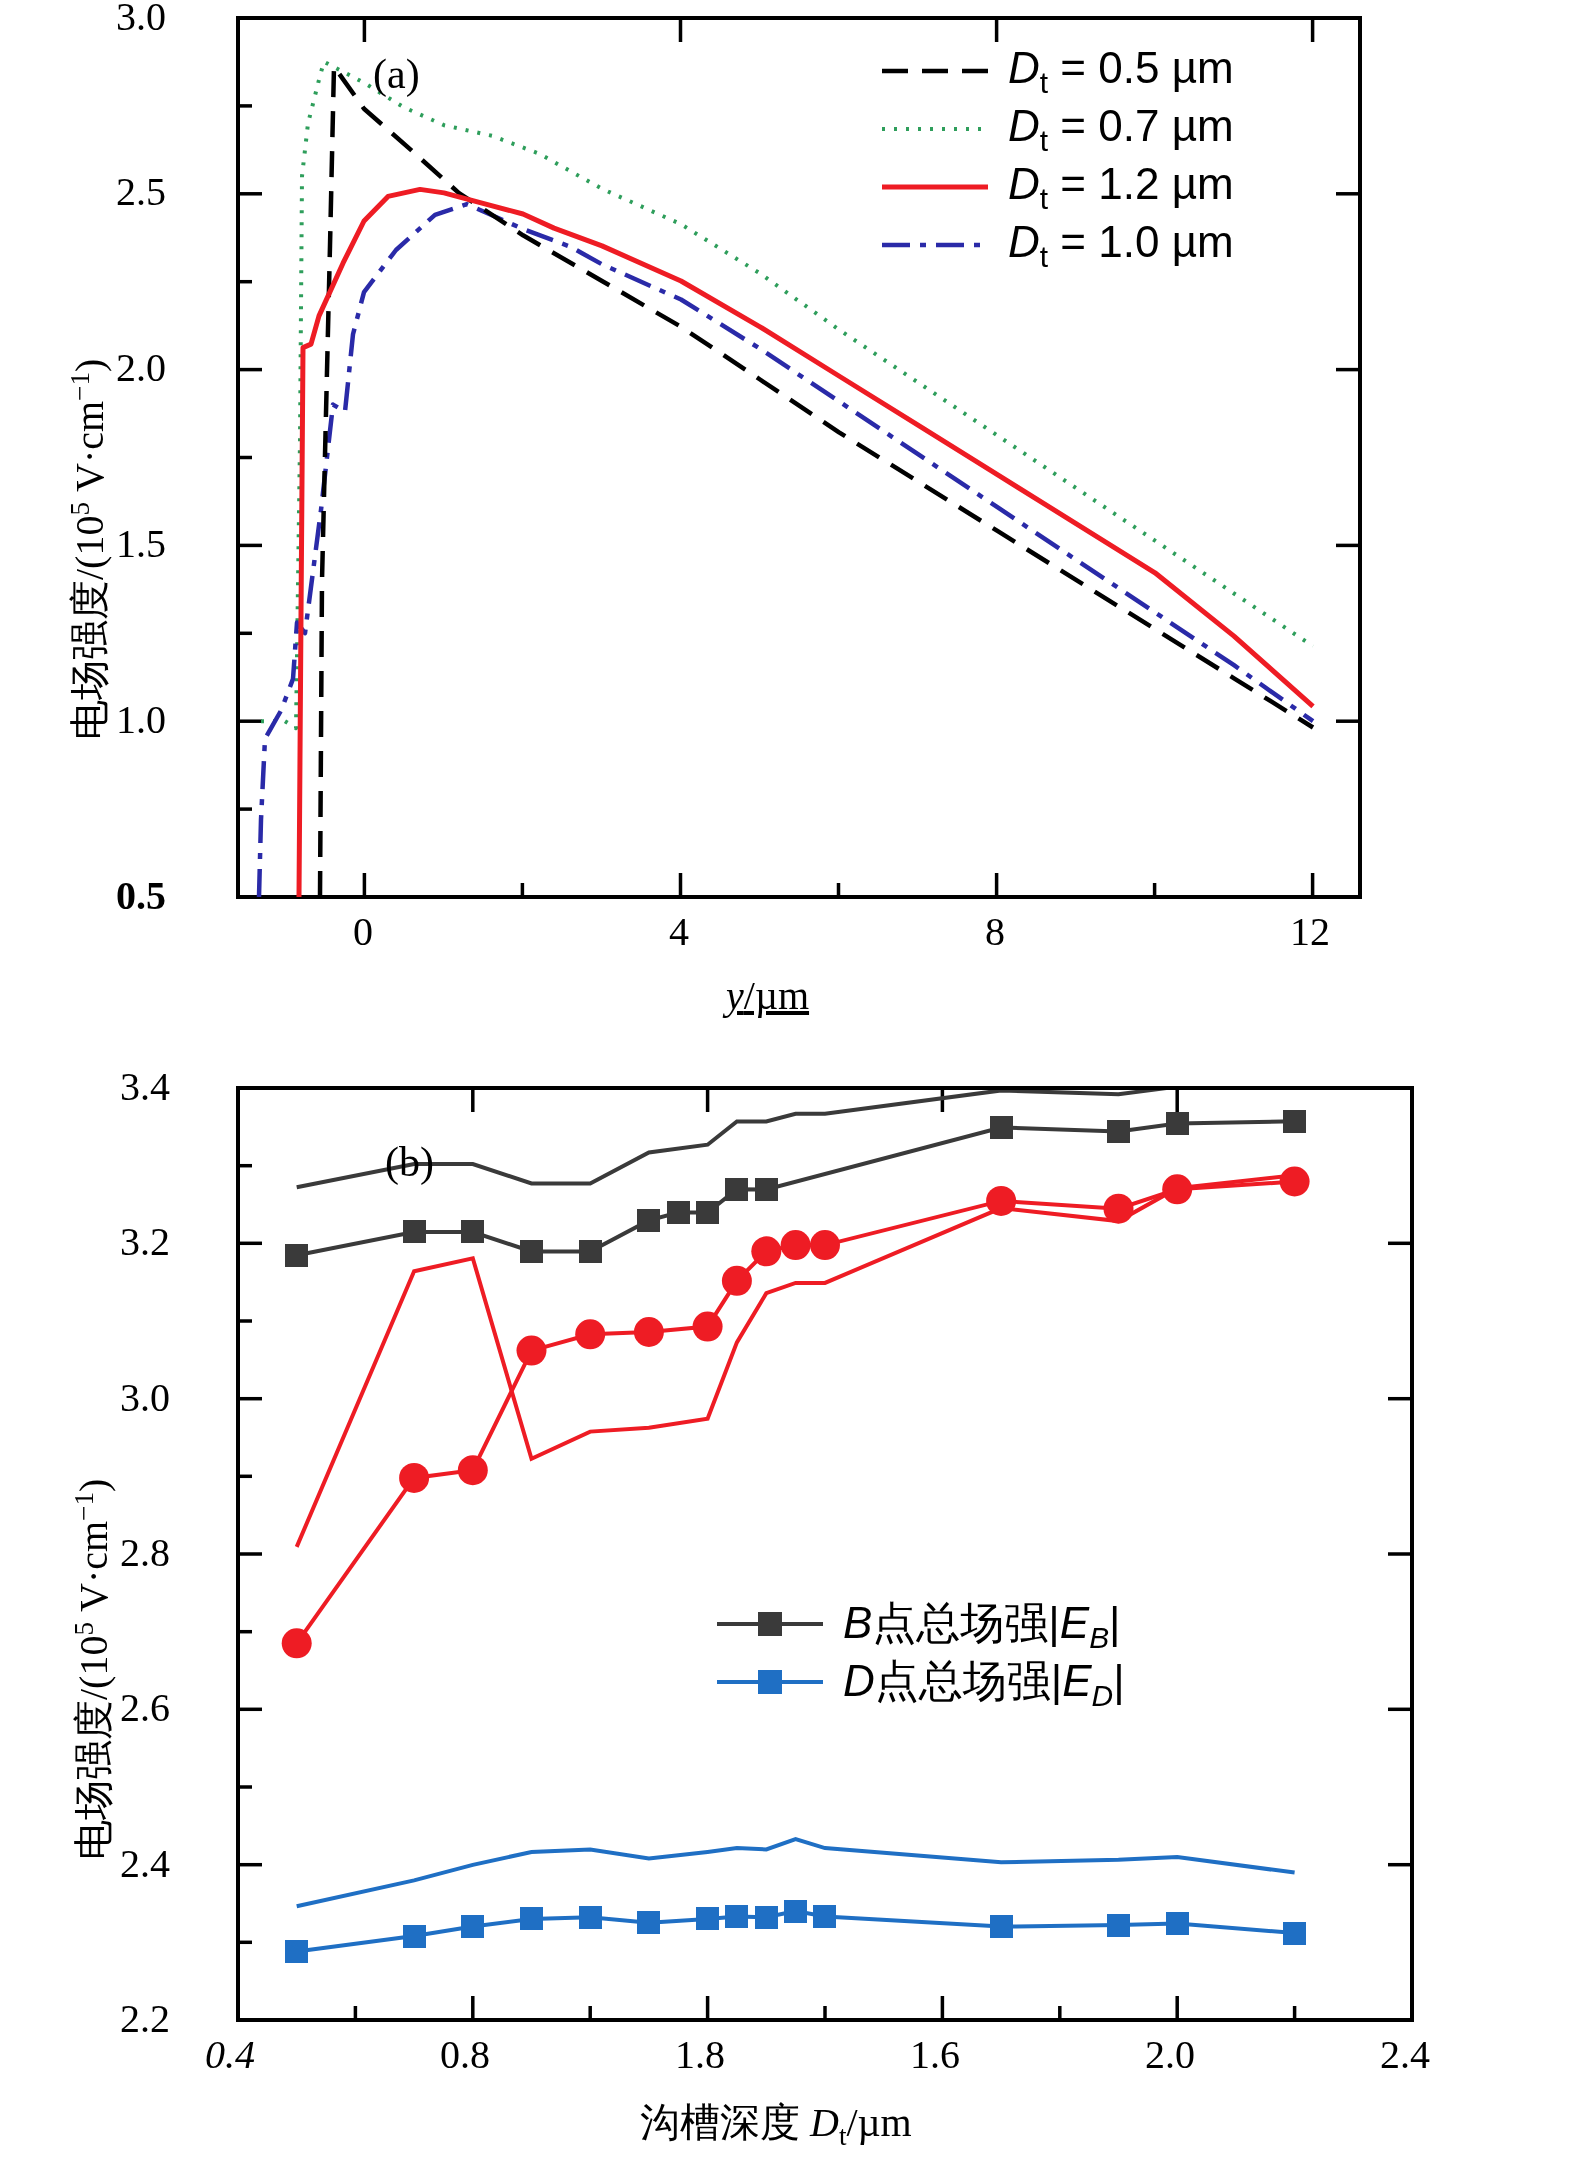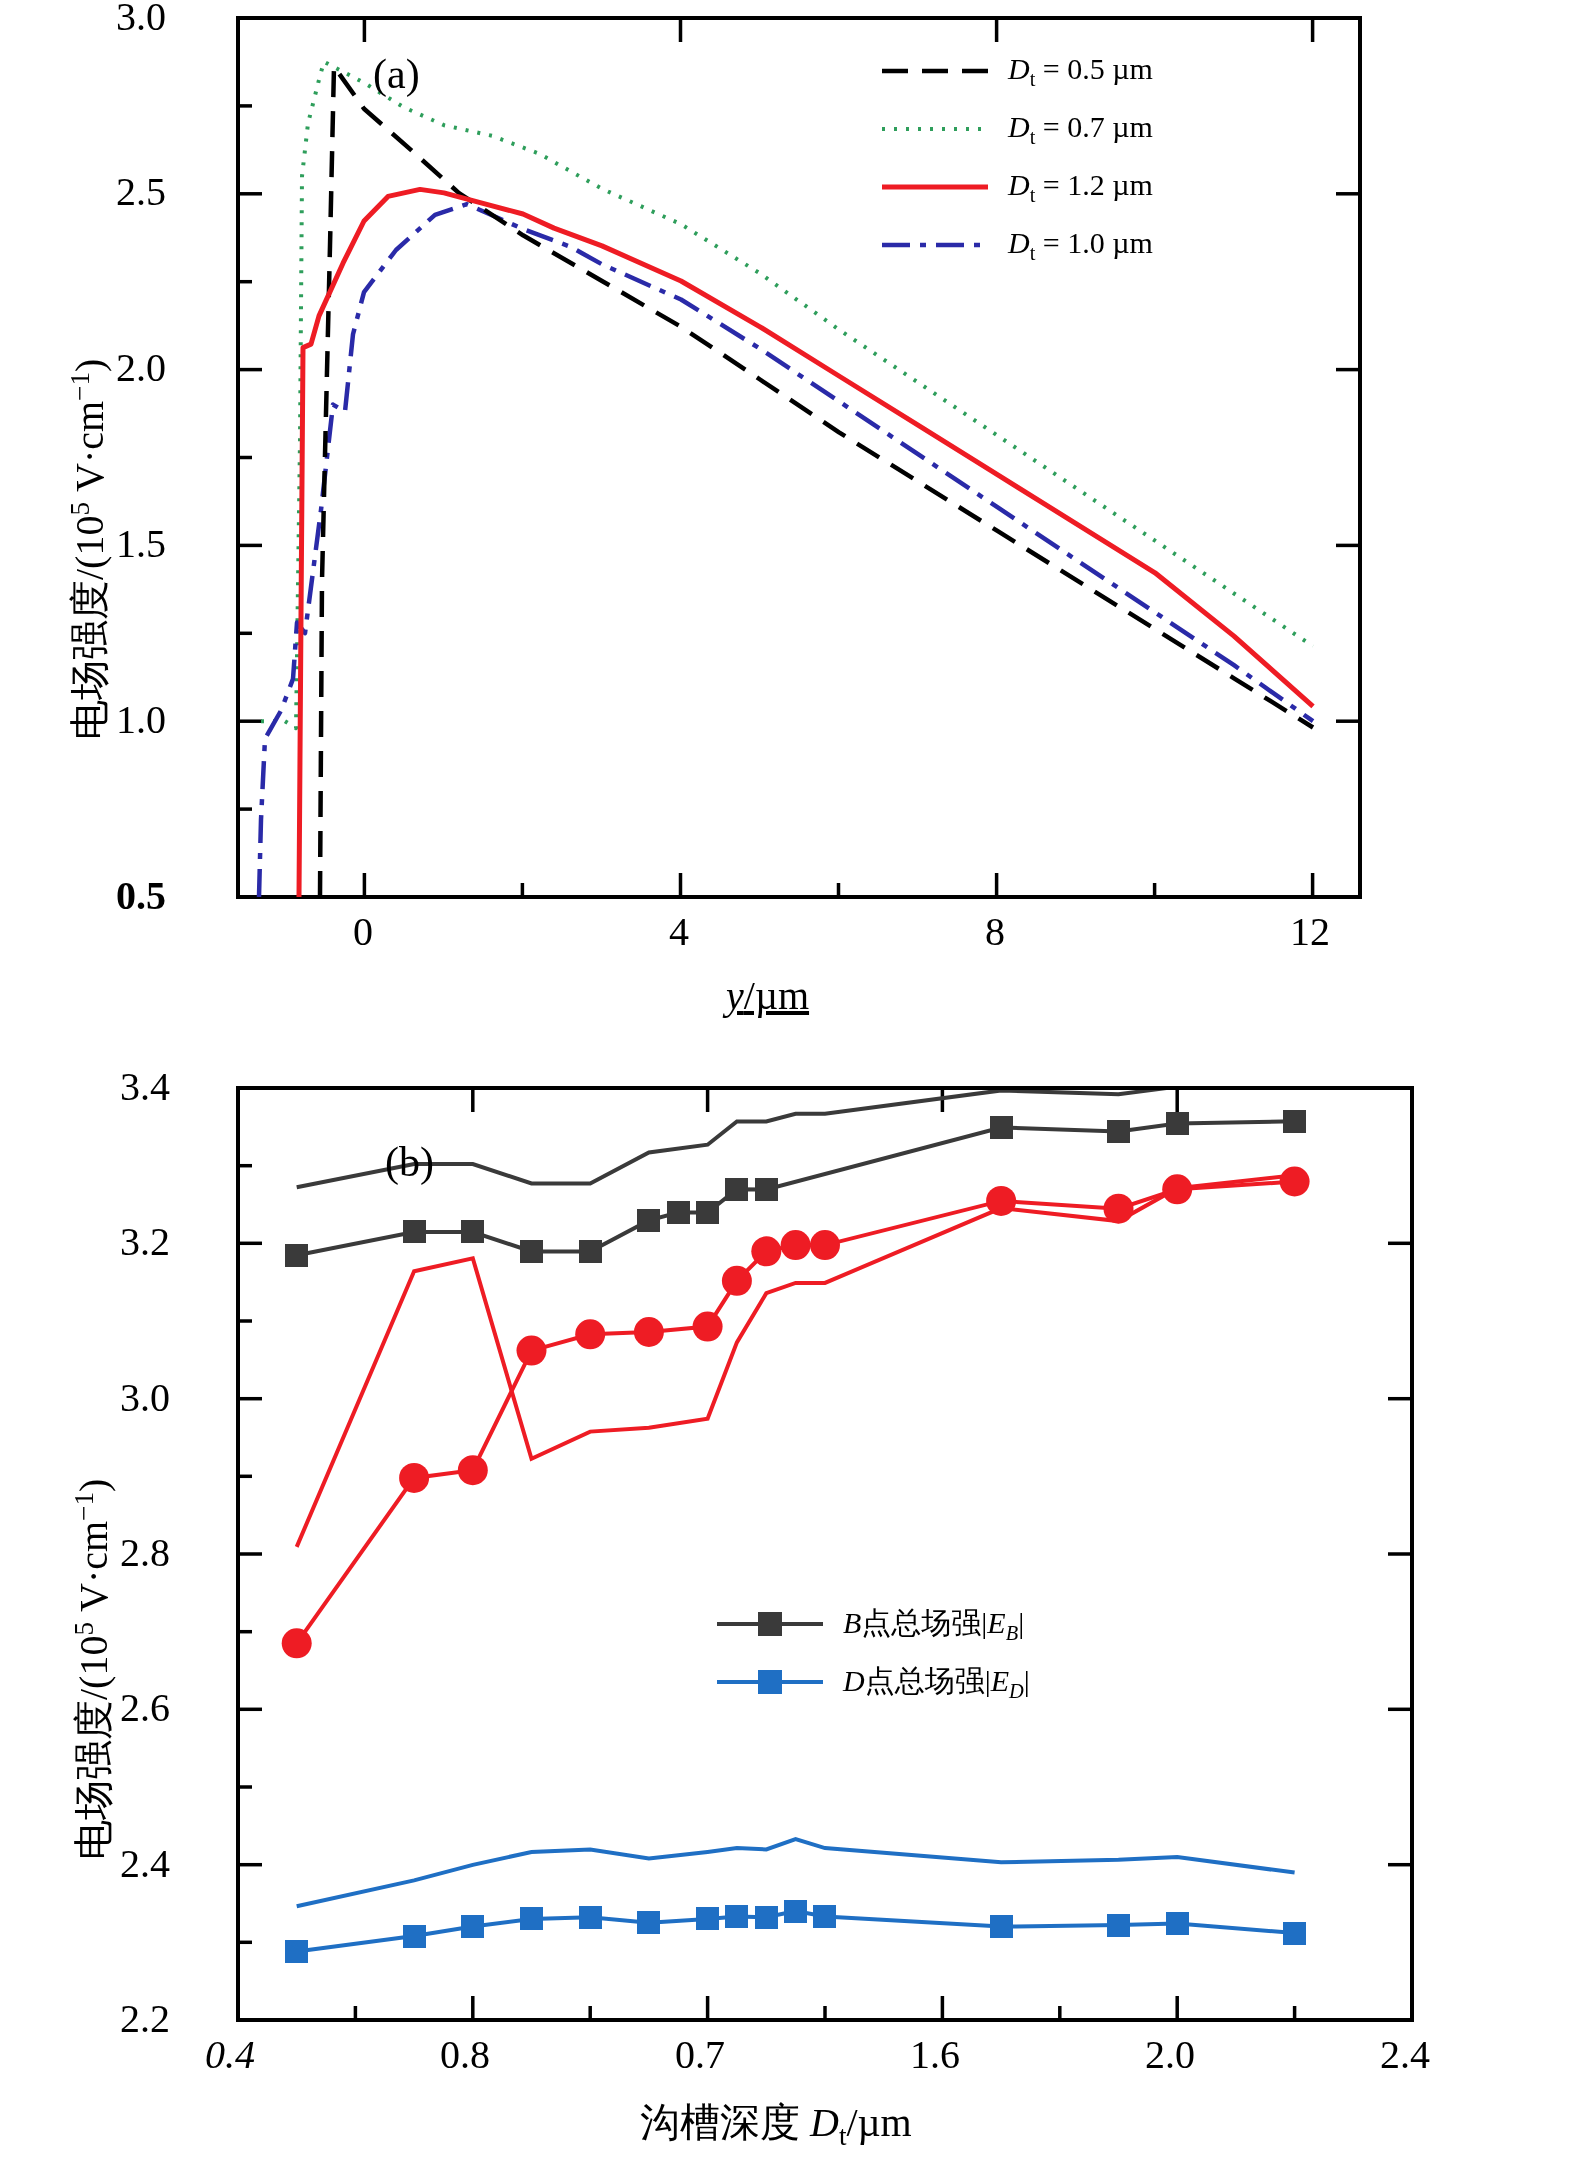--- a/index.html
+++ b/index.html
@@ -41,22 +41,22 @@
     transform-origin: 0 0;
     transform: rotate(-90deg);
   }
   .panel-tag {
     position: absolute;
     font-family: "Liberation Serif", serif;
     font-size: 42px;
   }
   .legend {
     position: absolute;
-    font-family: Liberation Serif, serif;
-    font-size: 30px;
+    font-family: Liberation Sans, sans-serif;
+    font-size: 44px;
     text-align: right;
   }
   .legend-row {
     display: flex;
     align-items: center;
     height: 58px;
   }
   .legend-sample {
     width: 110px;
     height: 30px;
@@ -400,21 +400,21 @@
     <div class="axis-label" style="left:120px; top:935px;">2.2</div>
     <div class="axis-label" style="left:120px; top:780px;">2.4</div>
     <div class="axis-label" style="left:120px; top:624px;">2.6</div>
     <div class="axis-label" style="left:120px; top:469px;">2.8</div>
     <div class="axis-label" style="left:120px; top:314px;">3.0</div>
     <div class="axis-label" style="left:120px; top:158px;">3.2</div>
     <div class="axis-label" style="left:120px; top:3px;">3.4</div>
 
     <div class="axis-label" style="left:205px; top:971px;font-style:italic;">0.4</div>
     <div class="axis-label" style="left:440px; top:971px;">0.8</div>
-    <div class="axis-label" style="left:675px; top:971px;">0.7</div>
+    <div class="axis-label" style="left:675px; top:971px;">1.8</div>
     <div class="axis-label" style="left:910px; top:971px;">1.6</div>
     <div class="axis-label" style="left:1145px; top:971px;">2.0</div>
     <div class="axis-label" style="left:1380px; top:971px;">2.4</div>
 
     <div class="axis-label" style="left:640px; top:1035px;">
       <span>沟槽深度  </span><span class="it">D</span><sub>t</sub><span>/µm</span>
     </div>
 
     <div class="axis-label ylabel" style="left:66px; top:800px;">
       <span>电场强度/(10</span><sup>5</sup><span> V·cm</span><sup>−1</sup><span>)</span>

